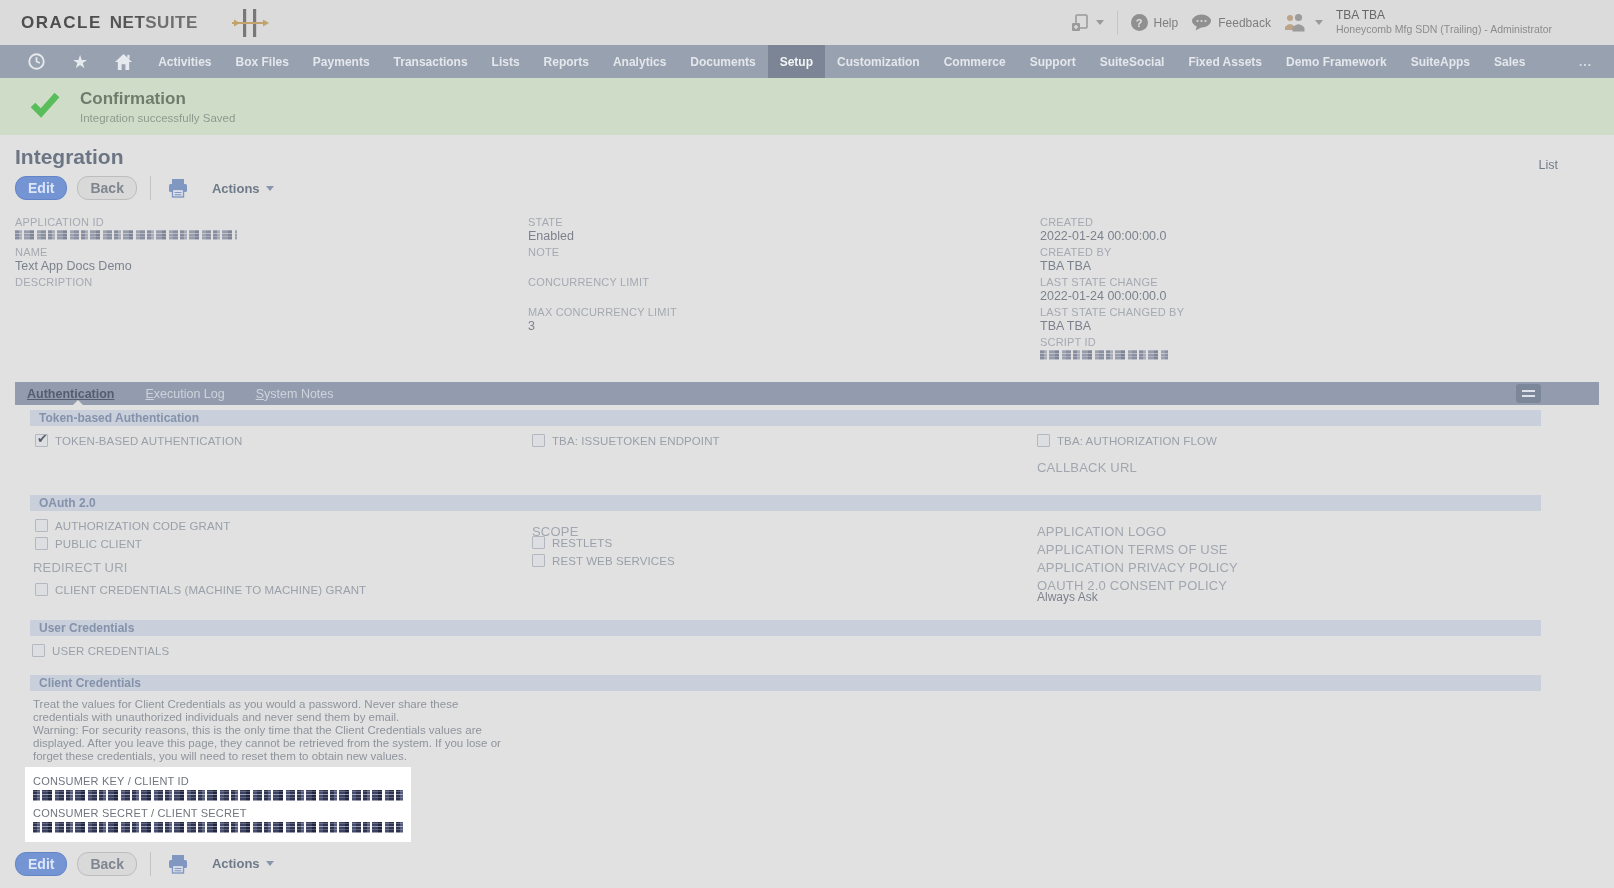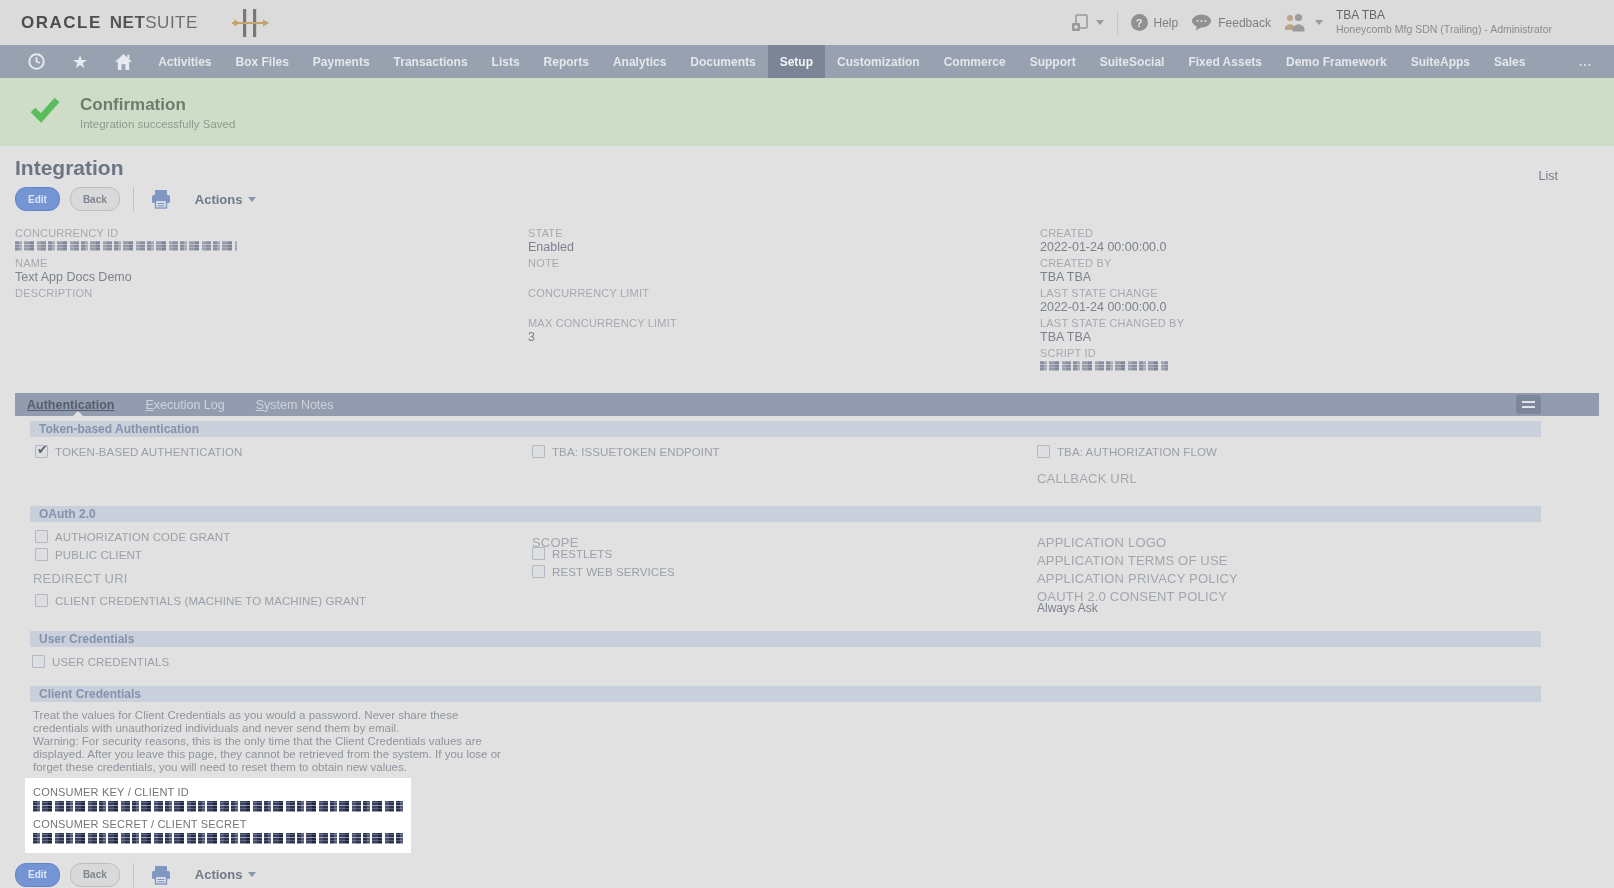--- a/index.html
+++ b/index.html
@@ -9,21 +9,21 @@
     background:#e1e1e1;
     overflow:hidden;
     position:relative;
   }
 
   
   .topbar { height:45px; background:#dbdbdb; display:flex; align-items:center; position:relative; }
   .brand { margin-left:21px; font-size:17px; display:flex; align-items:flex-end; white-space:nowrap; }
   .brand .oracle { font-weight:700; color:#4e4e4e; letter-spacing:1.5px; }
   .brand .net { font-weight:700; color:#555; margin-left:8px; letter-spacing:0.5px; }
-  .brand .suite { font-weight:400; color:#6f6f6f; letter-spacing:0.5px; }
+  .brand .suite { font-weight:700; color:#6f6f6f; letter-spacing:0.5px; }
   .hc-logo { margin-left:30px; display:flex; align-items:center; }
   .search-wrap { position:absolute; left:468px; top:9px; width:450px; height:27px; }
   .search-wrap input { width:100%; height:100%; border:1px solid #b5b5b5; background:#dadada; border-radius:2px;
     padding:0 30px 0 10px; font-size:13px; color:#666; font-family:"Liberation Sans",sans-serif; outline:none; }
   .search-wrap input::placeholder { color:#a5a5a5; }
   .search-icon { position:absolute; right:7px; top:5px; }
   .top-right { margin-left:auto; display:flex; align-items:center; gap:13px; padding-right:62px; }
   .vdiv { width:1px; height:24px; background:#c6c6c6; }
   .tr-item { display:flex; align-items:center; gap:6px; font-size:12px; color:#7e7e7e; white-space:nowrap; }
   .help-circle { width:17px; height:17px; border-radius:50%; background:#909090; color:#e2e2e2;
@@ -35,32 +35,32 @@
 
   
   .navbar { height:33px; background:#98a1af; display:flex; align-items:stretch; padding-left:14px; }
   .nav-icon { display:flex; align-items:center; padding:0 13px; cursor:pointer; }
   .star-glyph { font-size:18px; color:#e6e9ed; line-height:1; }
   .nav-item { display:flex; align-items:center; padding:0 12px; font-size:12px; font-weight:700; color:#e4e7ec; cursor:pointer; white-space:nowrap; }
   .nav-item.active { background:#7b8596; color:#f3f5f7; }
   .nav-overflow { margin-left:auto; margin-right:22px; display:flex; align-items:center; color:#d9dde3; font-weight:700; letter-spacing:1px; font-size:12px; }
 
   
-  .banner { height:68px; background:#cfddc8; display:flex; align-items:center; }
+  .banner { height:57px; background:#cfddc8; display:flex; align-items:center; }
   .check-icon { margin:0 20px 0 30px; }
   .banner-title { font-size:17px; font-weight:700; color:#6d7c6d; }
   .banner-msg { font-size:11.5px; color:#8d9a8d; margin-top:3px; }
 
   
   .content { padding:0 15px; position:relative; }
   .page-title { margin-top:10px; font-size:21px; font-weight:700; color:#6c7584; }
   .list-link { position:absolute; right:56px; top:13px; font-size:12.5px; color:#717c8b; cursor:pointer; }
 
   .toolbar { display:flex; align-items:center; gap:10px; margin-top:7px; height:24px; }
-  .btn { font-size:10px; font-weight:700; border-radius:11px; height:24px; padding:0 12px;
+  .btn { font-size:14px; font-weight:700; border-radius:11px; height:24px; padding:0 12px;
     display:flex; align-items:center; cursor:pointer; font-family:"Liberation Sans",sans-serif; }
   .btn-primary { background:#7494d3; border:1px solid #6385c8; color:#dde6f8; }
   .btn-secondary { background:#d9d9d9; border:1px solid #bdbdbd; color:#7f868f; }
   .tdiv { width:1px; height:24px; background:#c3c3c3; margin:0 3px; }
   .print-btn { width:28px; height:24px; display:flex; align-items:center; justify-content:center; cursor:pointer; }
   .actions { display:flex; align-items:center; gap:6px; font-size:13px; font-weight:700; color:#6f7a89; margin-left:10px; cursor:pointer; }
   .actions .caret { border-top-color:#8896ad; }
 
   
   .fieldgrid { position:relative; height:152px; margin-top:16px; }
@@ -238,21 +238,21 @@
     </span>
     <span class="actions">
       <span>Actions</span>
       <span class="caret"></span>
     </span>
   </div>
 
   <div class="fieldgrid">
     <div class="fcol" style="left:0">
       <div class="fpair">
-        <div class="flabel">CONCURRENCY ID</div>
+        <div class="flabel">APPLICATION ID</div>
         <div class="redacted" style="width:222px"></div>
       </div>
       <div class="fpair">
         <div class="flabel">NAME</div>
         <div class="fvalue">Text App Docs Demo</div>
       </div>
       <div class="fpair">
         <div class="flabel">DESCRIPTION</div>
         <div class="fvalue"></div>
       </div>

